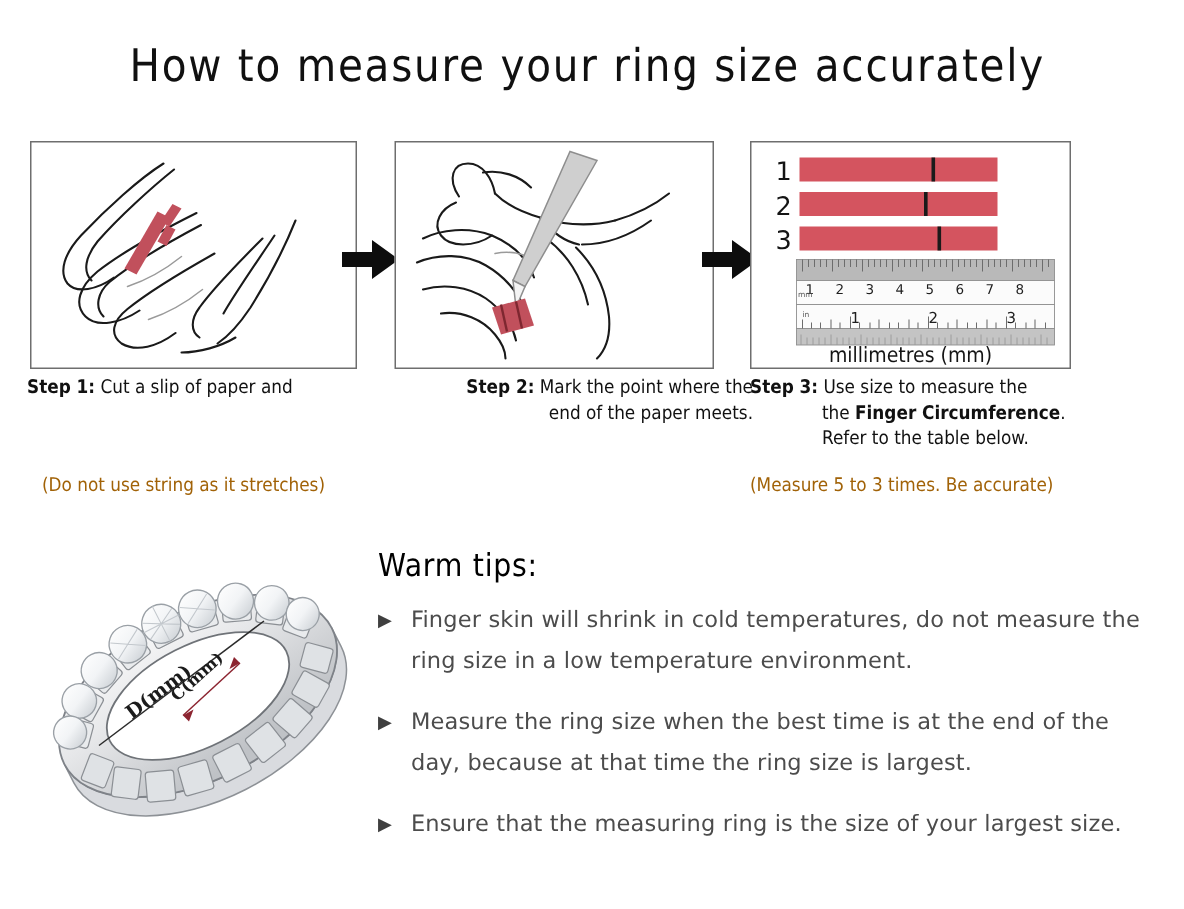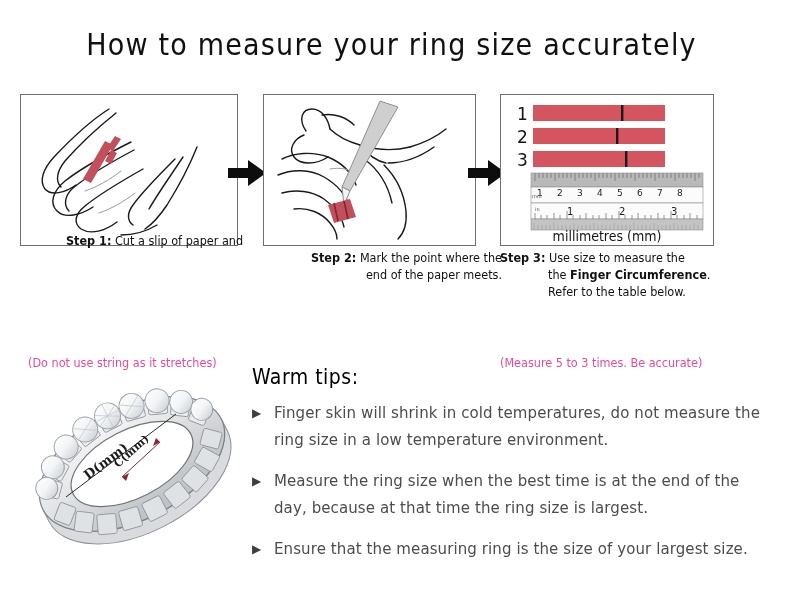--- a/index.html
+++ b/index.html
@@ -36,28 +36,28 @@
 
   
   .caption{
     position:absolute;
     font-family:"DejaVu Sans Condensed","DejaVu Sans","Liberation Sans",sans-serif;
     font-size:12.5px;line-height:17px;color:#111111;
   }
   .caption b{font-weight:bold;}
   .cap-ind{display:block;padding-left:45px;}
   .cap-ind2{display:block;padding-left:48px;}
-  #cap1{left:18px;top:232px;width:240px;margin-left:48px;}
+  #cap1{left:18px;top:249px;width:240px;}
   #cap2{left:262px;top:249px;width:240px;text-align:right;}
   #cap3{left:500px;top:249px;width:270px;}
 
   .note{
     position:absolute;
     font-family:"DejaVu Sans Condensed","DejaVu Sans","Liberation Sans",sans-serif;
-    font-size:12.5px;color:#ec4899;white-space:nowrap;margin-top:40px;
+    font-size:12.5px;color:#a16207;white-space:nowrap;
   }
   #note1{left:28px;top:315px;}
   #note3{left:500px;top:315px;}
 
   
   .tips-head{
     position:absolute;left:252px;top:365px;
     font-family:"DejaVu Sans Condensed","DejaVu Sans","Liberation Sans",sans-serif;
     font-size:21px;color:#000000;letter-spacing:.5px;
   }

